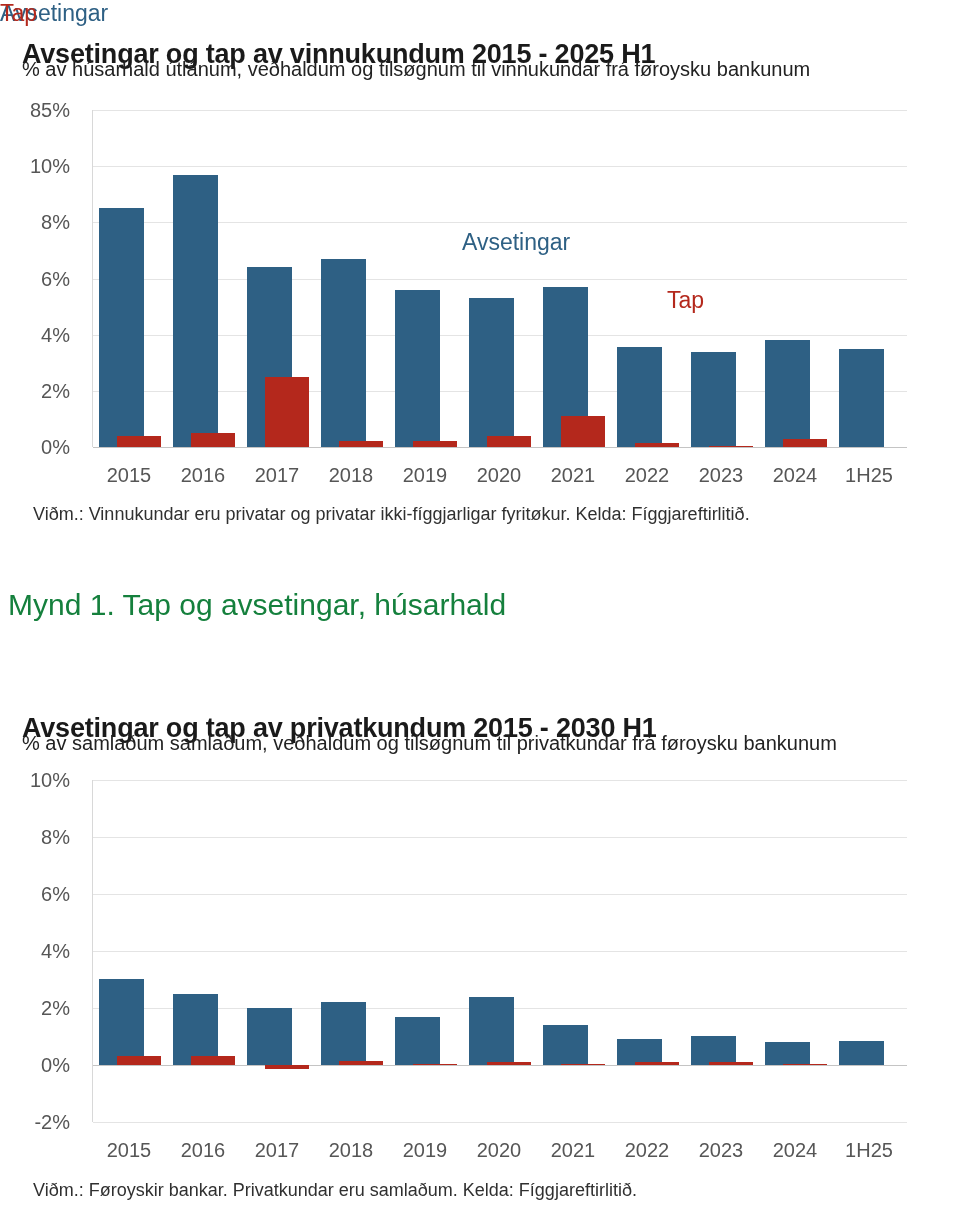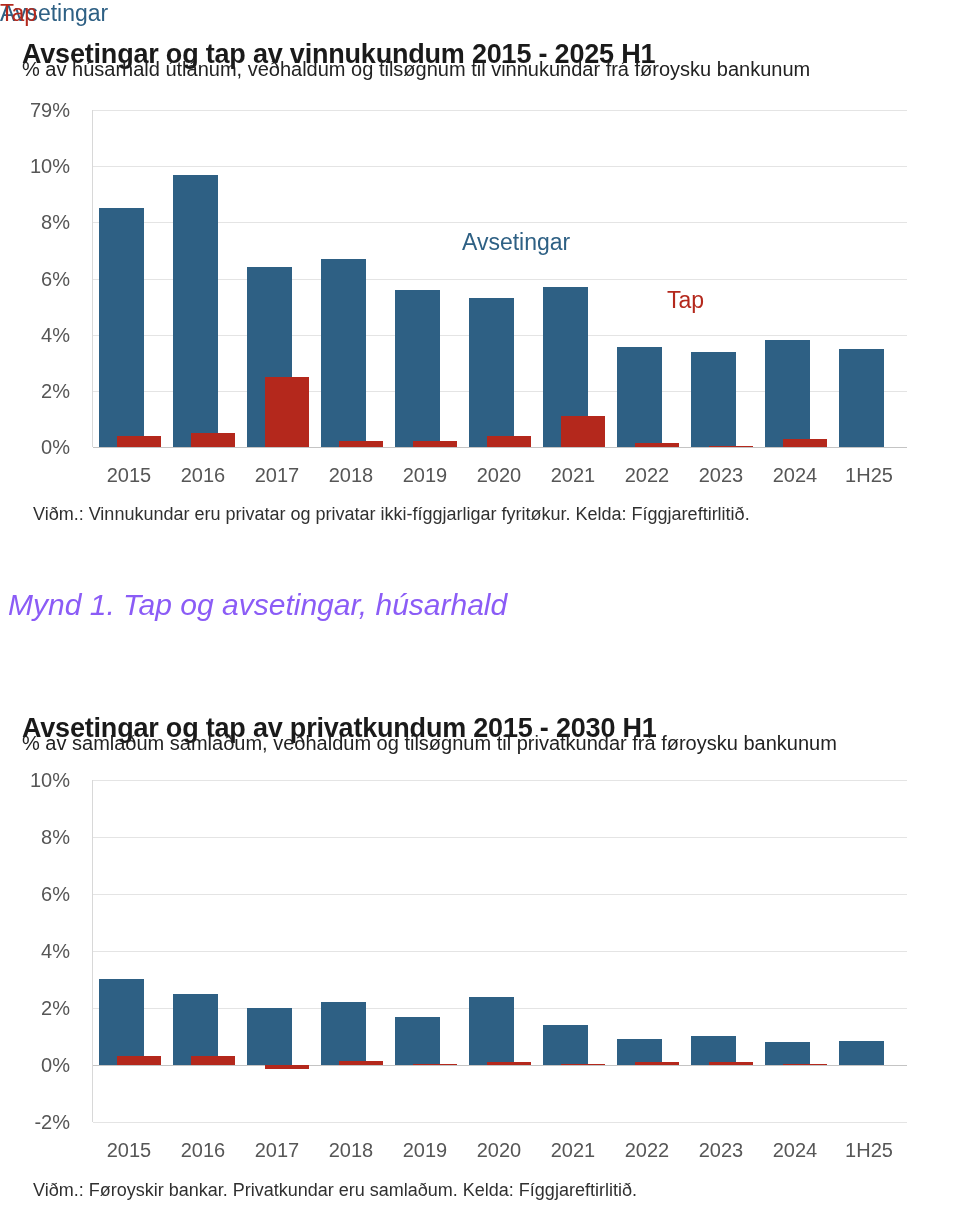--- a/index.html
+++ b/index.html
@@ -4,21 +4,21 @@
 <style>
   html,body{margin:0;padding:0;background:#ffffff;}
   .page{
     position:relative;width:972px;height:1232px;background:#ffffff;overflow:hidden;
     font-family:"Liberation Sans", sans-serif;
   }
   .abs{position:absolute;white-space:nowrap;}
   .chart-title{font-size:27px;font-weight:bold;color:#1a1a1a;line-height:32px;letter-spacing:-0.2px;}
   .chart-subtitle{font-size:20px;font-weight:400;color:#222222;line-height:24px;}
   .footnote{font-size:18px;color:#303030;line-height:22px;}
-  .figure-caption{font-size:30px;color:#8b5cf6;line-height:34px;font-style:italic;}
+  .figure-caption{font-size:30px;color:#15803d;line-height:34px;}
   .ylabels{position:absolute;width:70px;}
   .ylabel{position:absolute;right:0;height:22px;line-height:22px;font-size:20px;color:#565656;text-align:right;}
   .xlabels{position:absolute;height:26px;}
   .xlabel{position:absolute;width:74px;height:26px;line-height:26px;font-size:20px;color:#565656;text-align:center;}
   .plot{position:absolute;border-left:1px solid #d8d8d8;}
   .gridline{position:absolute;left:0;right:0;height:1px;background:#e4e4e4;z-index:0;}
   .gridline.zero{background:#c4c4c4;}
   .bar{position:absolute;}
   .bar.s0{z-index:1;}
   .bar.s1{z-index:2;}
@@ -41,21 +41,21 @@
 </style>
 </head>
 <body>
 
 <div class="page">
 
   <section>
     <h1 class="abs chart-title t1">Avsetingar og tap av vinnukundum 2015 - 2025 H1</h1>
     <div class="abs chart-subtitle s1">% av húsarhald útlánum, veðhaldum og tilsøgnum til vinnukundar frá føroysku bankunum</div>
     <div class="ylabels yl0" id="ylabels-0">
-        <div class="ylabel" style="top: -11px;">79%</div>
+        <div class="ylabel" style="top: -11px;">85%</div>
         <div class="ylabel" style="top: 45px;">10%</div>
         <div class="ylabel" style="top: 101px;">8%</div>
         <div class="ylabel" style="top: 158px;">6%</div>
         <div class="ylabel" style="top: 214px;">4%</div>
         <div class="ylabel" style="top: 270px;">2%</div>
         <div class="ylabel" style="top: 326px;">0%</div>
       </div>
     <div class="plot p0" id="plot-0">
         <div class="gridline" style="top: 0px;"></div>
         <div class="gridline" style="top: 56px;"></div>

